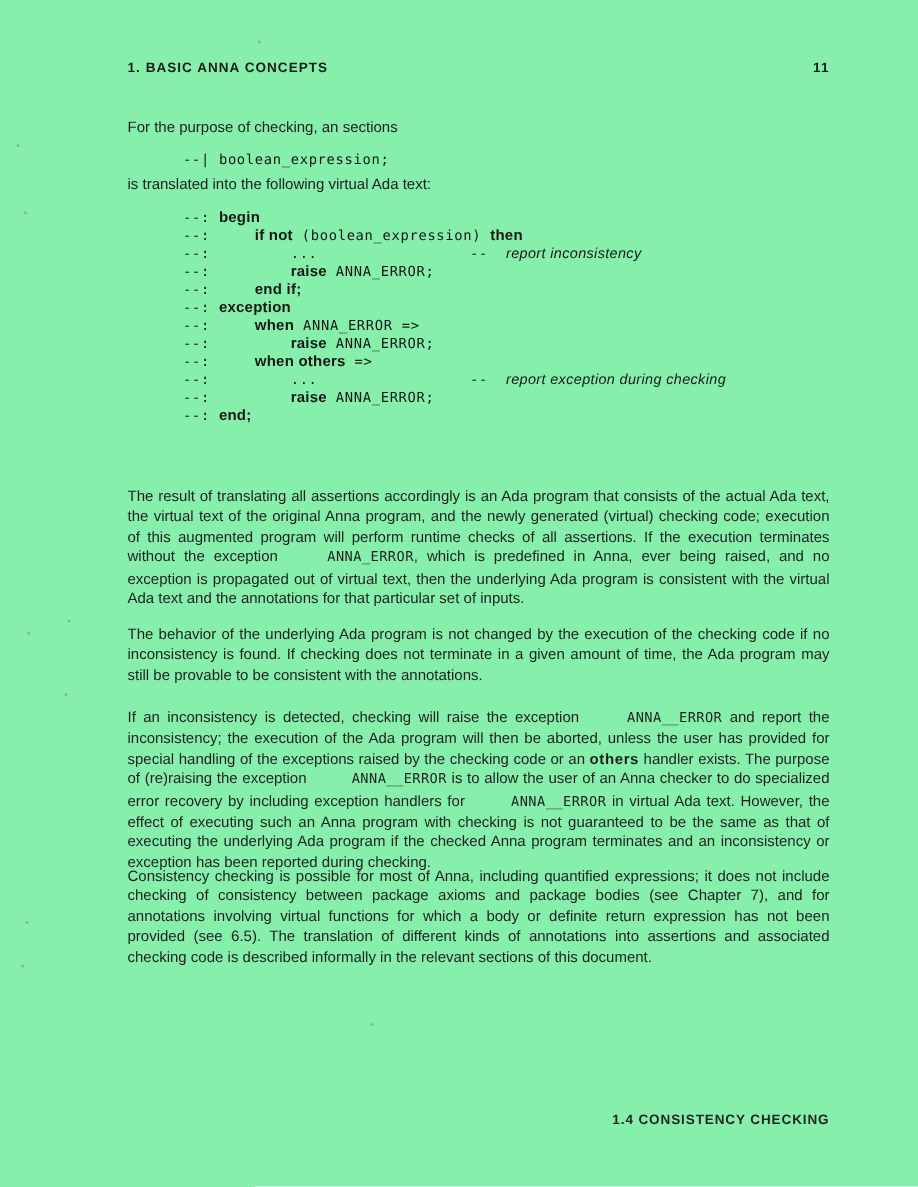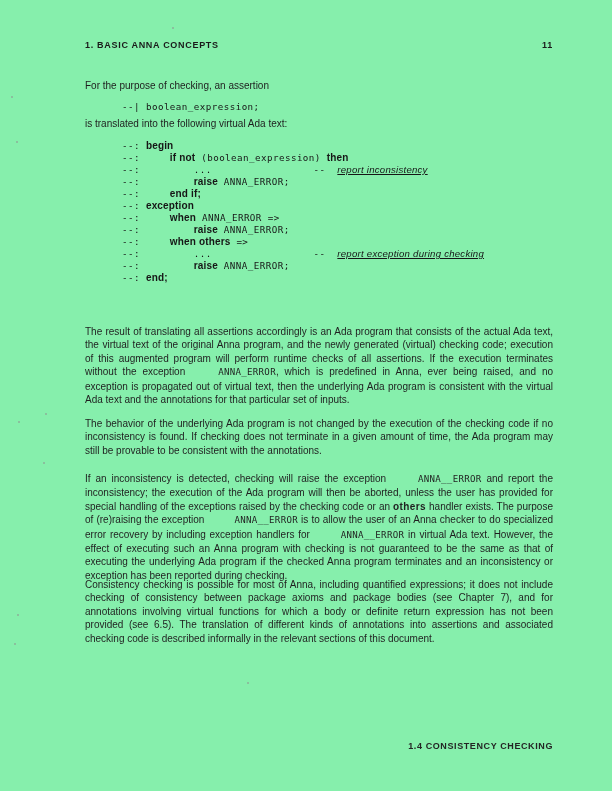--- a/index.html
+++ b/index.html
@@ -18,21 +18,21 @@
   .code{
     position:absolute;left:122px;
     font-family:"DejaVu Sans Mono","Liberation Mono",monospace;
     font-size:9.2px;letter-spacing:0.45px;white-space:pre;line-height:12px;color:#161616;
   }
   .assertion{top:101px;}
   .code-block{top:140px;}
   .code-line{height:12px;}
   .seg-k{font-family:"Liberation Sans",sans-serif;font-weight:bold;font-size:10px;letter-spacing:0.15px;}
   .seg-i{text-align:center;}
-  .seg-c{font-family:"Liberation Sans",sans-serif;font-style:italic;font-size:9.6px;letter-spacing:0.25px;text-decoration:underline;}
+  .seg-c{font-family:"Liberation Sans",sans-serif;font-style:italic;font-size:9.6px;letter-spacing:0.25px;}
   .bodytext{
     position:absolute;left:85px;width:468px;margin:0;
     font-size:10px;line-height:13.4px;text-align:justify;color:#1f1f1f;
   }
   .p1{top:294px;text-align:left;white-space:nowrap;}
   .p2{top:325px;}
   .p3{top:417px;}
   .p4{top:472px;}
   .p5{top:578px;}
   .seg-mono{font-family:"DejaVu Sans Mono","Liberation Mono",monospace;font-size:9.1px;letter-spacing:0.3px;margin-left:27px;}
@@ -46,21 +46,21 @@
 </head>
 <body>
 
 <div class="page">
 
   <div class="header">
     <span>1. BASIC ANNA CONCEPTS</span>
     <span>11</span>
   </div>
 
-  <div class="intro intro-1">For the purpose of checking, an assertion</div>
+  <div class="intro intro-1">For the purpose of checking, an sections</div>
 
   <div class="code assertion"><span class="seg-p">--| </span><span class="seg-i">boolean_expression</span><span class="seg-p">;</span></div>
 
   <div class="intro intro-2">is translated into the following virtual Ada text:</div>
 
   <div class="code code-block"><div class="code-line"><span class="seg-p">--: </span><span class="seg-k">begin</span></div><div class="code-line"><span class="seg-p">--:     </span><span class="seg-k">if not</span><span class="seg-p"> (</span><span class="seg-i">boolean_expression</span><span class="seg-p">) </span><span class="seg-k">then</span></div><div class="code-line"><span class="seg-p">--:         ...                 --  </span><span class="seg-c">report inconsistency</span></div><div class="code-line"><span class="seg-p">--:         </span><span class="seg-k">raise</span><span class="seg-p"> ANNA_ERROR;</span></div><div class="code-line"><span class="seg-p">--:     </span><span class="seg-k">end if;</span></div><div class="code-line"><span class="seg-p">--: </span><span class="seg-k">exception</span></div><div class="code-line"><span class="seg-p">--:     </span><span class="seg-k">when</span><span class="seg-p"> ANNA_ERROR =&gt;</span></div><div class="code-line"><span class="seg-p">--:         </span><span class="seg-k">raise</span><span class="seg-p"> ANNA_ERROR;</span></div><div class="code-line"><span class="seg-p">--:     </span><span class="seg-k">when others</span><span class="seg-p"> =&gt;</span></div><div class="code-line"><span class="seg-p">--:         ...                 --  </span><span class="seg-c">report exception during checking</span></div><div class="code-line"><span class="seg-p">--:         </span><span class="seg-k">raise</span><span class="seg-p"> ANNA_ERROR;</span></div><div class="code-line"><span class="seg-p">--: </span><span class="seg-k">end;</span></div></div>
 
   <p class="bodytext p2"><span class="seg-plain">The result of translating all assertions accordingly is an Ada program that consists of the actual Ada text, the virtual text of the original Anna program, and the newly generated (virtual) checking code; execution of this augmented program will perform runtime checks of all assertions. If the execution terminates without the exception </span><span class="seg-mono">ANNA_ERROR</span><span class="seg-plain">, which is predefined in Anna, ever being raised, and no exception is propagated out of virtual text, then the underlying Ada program is consistent with the virtual Ada text and the annotations for that particular set of inputs.</span></p>
   <p class="bodytext p3"><span class="seg-plain">The behavior of the underlying Ada program is not changed by the execution of the checking code if no inconsistency is found. If checking does not terminate in a given amount of time, the Ada program may still be provable to be consistent with the annotations.</span></p>
   <p class="bodytext p4"><span class="seg-plain">If an inconsistency is detected, checking will raise the exception </span><span class="seg-mono">ANNA__ERROR</span><span class="seg-plain"> and report the inconsistency; the execution of the Ada program will then be aborted, unless the user has provided for special handling of the exceptions raised by the checking code or an </span><span class="seg-bold">others</span><span class="seg-plain"> handler exists. The purpose of (re)raising the exception </span><span class="seg-mono">ANNA__ERROR</span><span class="seg-plain"> is to allow the user of an Anna checker to do specialized error recovery by including exception handlers for </span><span class="seg-mono">ANNA__ERROR</span><span class="seg-plain"> in virtual Ada text. However, the effect of executing such an Anna program with checking is not guaranteed to be the same as that of executing the underlying Ada program if the checked Anna program terminates and an inconsistency or exception has been reported during checking.</span></p>

